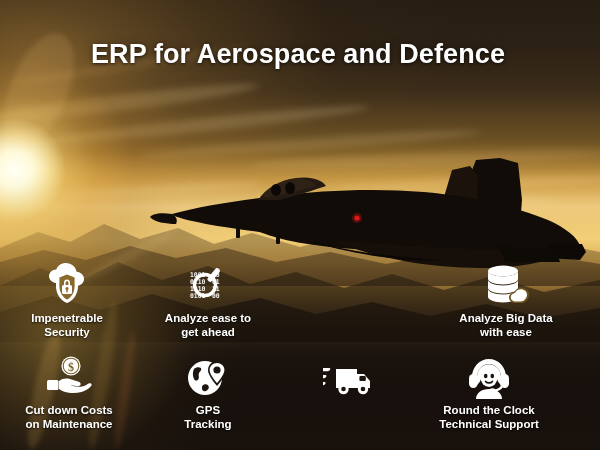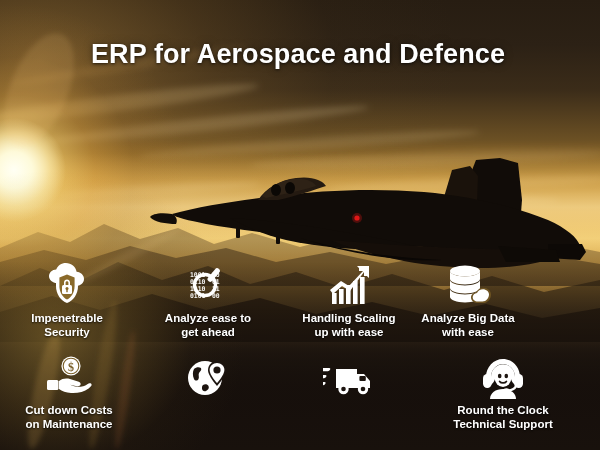--- a/index.html
+++ b/index.html
@@ -135,22 +135,22 @@
     white-space:pre-line;
   }
   .r0{top:0;}
   .r1{top:92px;}
   .c0{left:-6px;}
   .c1{left:133px;}
   .c2{left:274px;}
   .c3{left:412px;}
   
   #f-security{left:-8px;}
-  #f-bigdata{left:393px;}
-  #f-support{left:428px;}
+  #f-bigdata{left:431px;}
+  #f-support{left:414px;}
 </style>
 </head>
 <body>
 
 <div id="stage">
 
   <div class="bg" id="sky-base"></div>
 
   <div>
     <div class="cloud" style="left:-40px;top:96px;width:300px;height:16px;background:rgba(255,228,170,0.22);transform:rotate(-7deg);"></div>
@@ -292,38 +292,20 @@
           </g>
           <circle cx="21" cy="22" r="10.5" fill="none" stroke="#ffffff" stroke-width="3.4"></circle>
           <circle cx="21" cy="22" r="8.6" fill="#7d6028" opacity="0.0"></circle>
           <rect x="27" y="4" width="5.4" height="16" rx="2.6" fill="#ffffff" transform="rotate(40 29.7 12)"></rect>
         </svg>
       </div>
       <div class="lbl">Analyze ease to
 get ahead</div>
     </div>
 
-    <div class="feat r0 c2">
-      <div class="ico">
-        <svg width="46" height="44" viewBox="0 0 46 44">
-          <g fill="#ffffff">
-            <rect x="6" y="30" width="4.6" height="11"></rect>
-            <rect x="13" y="26" width="4.6" height="15"></rect>
-            <rect x="20" y="22" width="4.6" height="19"></rect>
-            <rect x="27" y="18" width="4.6" height="23"></rect>
-            <rect x="34" y="14" width="4.6" height="27"></rect>
-            <path d="M4,27 L15,18 L23,23 L37,8 L33,8 L33,4 L42,4 L42,13 L38,13 L38,9
-                     L24,28 L16,23 L7,31 Z"></path>
-            <path d="M31,3 L43,3 L43,15 L39.2,11.4 L39.2,6.8 L34.6,6.8 Z"></path>
-          </g>
-        </svg>
-      </div>
-      <div class="lbl">Handling Scaling
-up with ease</div>
-    </div>
 
     <div class="feat r0 c3" id="f-bigdata">
       <div class="ico">
         <svg width="48" height="44" viewBox="0 0 48 44">
           <g fill="#ffffff">
             <ellipse cx="21" cy="8" rx="15" ry="5.4"></ellipse>
             <path d="M6,8 L6,16 C6,19 12.7,21.4 21,21.4 C29.3,21.4 36,19 36,16 L36,8
                      C36,11 29.3,13.4 21,13.4 C12.7,13.4 6,11 6,8 Z"></path>
             <path d="M6,17 L6,25 C6,28 12.7,30.4 21,30.4 C29.3,30.4 36,28 36,25 L36,17
                      C36,20 29.3,22.4 21,22.4 C12.7,22.4 6,20 6,17 Z"></path>
@@ -379,20 +361,22 @@
           </g>
           <g>
             <path d="M32,6 C37,6 41,10 41,15 C41,21 32,31 32,31 C32,31 23,21 23,15
                      C23,10 27,6 32,6 Z" fill="#1d1510"></path>
             <path d="M32,8 C36,8 39.4,11.2 39.4,15 C39.4,20 32,28 32,28 C32,28 24.6,20 24.6,15
                      C24.6,11.2 28,8 32,8 Z" fill="#ffffff"></path>
             <circle cx="32" cy="15" r="3.6" fill="#1d1510"></circle>
           </g>
         </svg>
       </div>
+      <div class="lbl">GPS
+Tracking</div>
     </div>
 
     <div class="feat r1 c2">
       <div class="ico">
         <svg width="52" height="44" viewBox="0 0 52 44">
           <g fill="#ffffff">
 
             <rect x="0" y="13" width="13" height="3.2" rx="1.6" transform="skewX(-22)"></rect>
             <rect x="2" y="20" width="10" height="3.2" rx="1.6" transform="skewX(-22)"></rect>
             <rect x="6" y="27" width="8" height="3.2" rx="1.6" transform="skewX(-22)"></rect>

